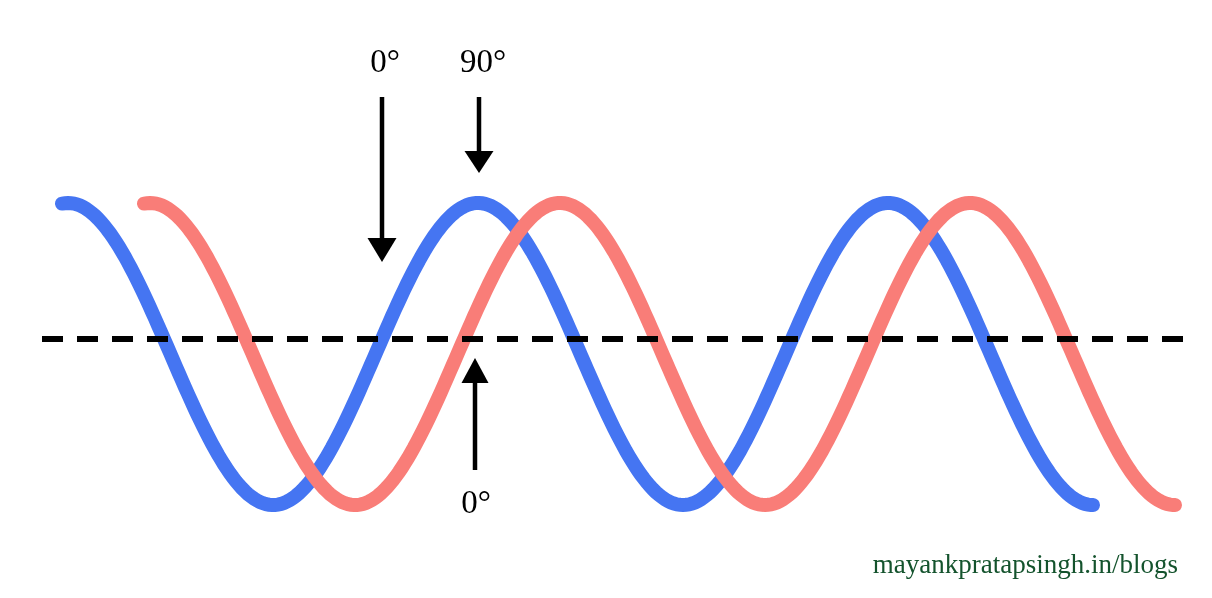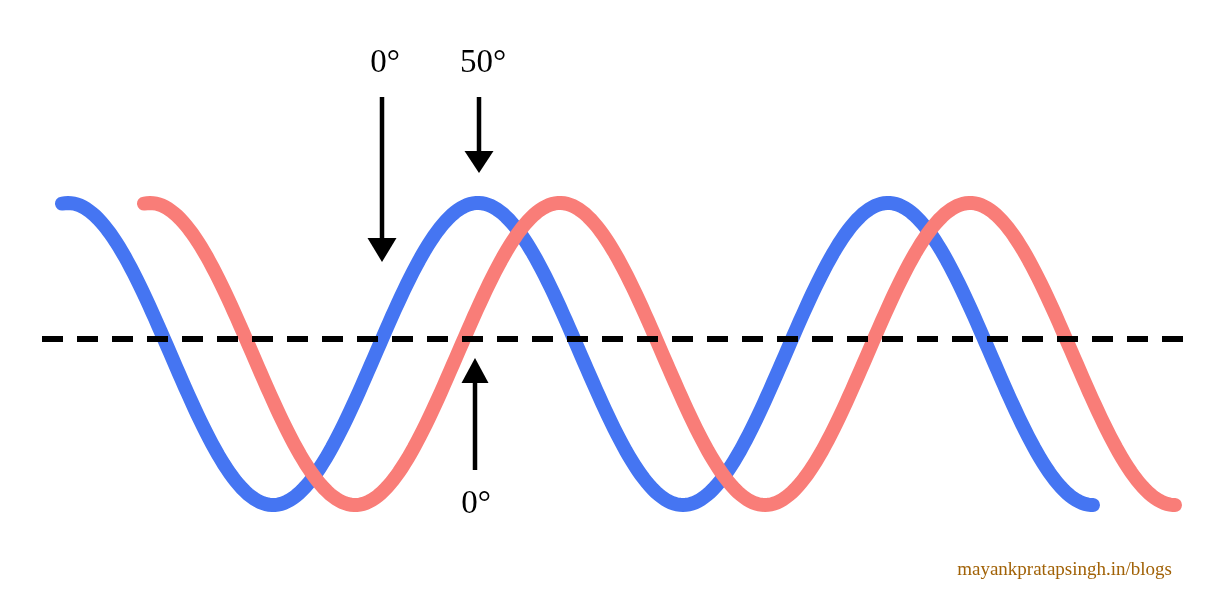--- a/index.html
+++ b/index.html
@@ -20,42 +20,42 @@
     position: absolute;
     transform: translate(-50%, -50%);
     font-family: "Liberation Serif", serif;
     font-size: 33px;
     color: #000000;
     white-space: nowrap;
     line-height: 1;
   }
   .watermark {
     position: absolute;
-    right: 40px;
+    right: 34px;
     bottom: 18px;
     font-family: "Liberation Serif", serif;
-    font-size: 19px;
-    color: #a16207;
+    font-size: 27px;
+    color: #14532d;
     white-space: nowrap;
   }
 </style>
 </head>
 <body>
 
 <div class="stage">
   <svg width="1212" height="598" viewBox="0 0 1212 598">
       <path d="M62.0 203.6 L65.0 203.2 L68.0 203.0 L71.0 203.2 L74.0 203.6 L77.0 204.4 L80.0 205.5 L83.0 207.0 L86.0 208.7 L89.0 210.8 L92.0 213.1 L95.0 215.7 L98.0 218.7 L101.0 221.9 L104.0 225.4 L107.0 229.2 L110.0 233.2 L113.0 237.5 L116.0 242.0 L119.0 246.8 L122.0 251.8 L125.0 257.0 L128.0 262.5 L131.0 268.1 L134.0 273.9 L137.0 279.8 L140.0 286.0 L143.0 292.2 L146.0 298.6 L149.0 305.1 L152.0 311.8 L155.0 318.5 L158.0 325.3 L161.0 332.1 L164.0 339.0 L167.0 345.9 L170.0 352.8 L173.0 359.8 L176.0 366.7 L179.0 373.6 L182.0 380.5 L185.0 387.3 L188.0 394.0 L191.0 400.7 L194.0 407.2 L197.0 413.7 L200.0 420.0 L203.0 426.1 L206.0 432.2 L209.0 438.0 L212.0 443.7 L215.0 449.2 L218.0 454.5 L221.0 459.5 L224.0 464.4 L227.0 469.0 L230.0 473.4 L233.0 477.5 L236.0 481.4 L239.0 485.0 L242.0 488.3 L245.0 491.3 L248.0 494.1 L251.0 496.5 L254.0 498.6 L257.0 500.5 L260.0 502.0 L263.0 503.2 L266.0 504.1 L269.0 504.7 L272.0 505.0 L275.0 504.9 L278.0 504.6 L281.0 503.9 L284.0 502.9 L287.0 501.5 L290.0 499.9 L293.0 498.0 L296.0 495.7 L299.0 493.2 L302.0 490.3 L305.0 487.2 L308.0 483.8 L311.0 480.1 L314.0 476.2 L317.0 472.0 L320.0 467.5 L323.0 462.8 L326.0 457.9 L329.0 452.7 L332.0 447.4 L335.0 441.8 L338.0 436.1 L341.0 430.2 L344.0 424.1 L347.0 417.9 L350.0 411.5 L353.0 405.0 L356.0 398.5 L359.0 391.8 L362.0 385.0 L365.0 378.2 L368.0 371.3 L371.0 364.4 L374.0 357.5 L377.0 350.5 L380.0 343.6 L383.0 336.7 L386.0 329.8 L389.0 323.0 L392.0 316.2 L395.0 309.5 L398.0 303.0 L401.0 296.5 L404.0 290.1 L407.0 283.9 L410.0 277.8 L413.0 271.9 L416.0 266.2 L419.0 260.6 L422.0 255.3 L425.0 250.1 L428.0 245.2 L431.0 240.5 L434.0 236.0 L437.0 231.8 L440.0 227.9 L443.0 224.2 L446.0 220.8 L449.0 217.7 L452.0 214.8 L455.0 212.3 L458.0 210.0 L461.0 208.1 L464.0 206.5 L467.0 205.1 L470.0 204.1 L473.0 203.4 L476.0 203.1 L479.0 203.0 L482.0 203.3 L485.0 203.9 L488.0 204.8 L491.0 206.0 L494.0 207.5 L497.0 209.4 L500.0 211.5 L503.0 213.9 L506.0 216.7 L509.0 219.7 L512.0 223.0 L515.0 226.6 L518.0 230.5 L521.0 234.6 L524.0 239.0 L527.0 243.6 L530.0 248.5 L533.0 253.5 L536.0 258.8 L539.0 264.3 L542.0 270.0 L545.0 275.8 L548.0 281.9 L551.0 288.0 L554.0 294.3 L557.0 300.8 L560.0 307.3 L563.0 314.0 L566.0 320.7 L569.0 327.5 L572.0 334.4 L575.0 341.3 L578.0 348.2 L581.0 355.2 L584.0 362.1 L587.0 369.0 L590.0 375.9 L593.0 382.7 L596.0 389.5 L599.0 396.2 L602.0 402.9 L605.0 409.4 L608.0 415.8 L611.0 422.0 L614.0 428.2 L617.0 434.1 L620.0 439.9 L623.0 445.5 L626.0 451.0 L629.0 456.2 L632.0 461.2 L635.0 466.0 L638.0 470.5 L641.0 474.8 L644.0 478.8 L647.0 482.6 L650.0 486.1 L653.0 489.3 L656.0 492.3 L659.0 494.9 L662.0 497.2 L665.0 499.3 L668.0 501.0 L671.0 502.5 L674.0 503.6 L677.0 504.4 L680.0 504.8 L683.0 505.0 L686.0 504.8 L689.0 504.4 L692.0 503.6 L695.0 502.5 L698.0 501.0 L701.0 499.3 L704.0 497.2 L707.0 494.9 L710.0 492.3 L713.0 489.3 L716.0 486.1 L719.0 482.6 L722.0 478.8 L725.0 474.8 L728.0 470.5 L731.0 466.0 L734.0 461.2 L737.0 456.2 L740.0 451.0 L743.0 445.5 L746.0 439.9 L749.0 434.1 L752.0 428.2 L755.0 422.0 L758.0 415.8 L761.0 409.4 L764.0 402.9 L767.0 396.2 L770.0 389.5 L773.0 382.7 L776.0 375.9 L779.0 369.0 L782.0 362.1 L785.0 355.2 L788.0 348.2 L791.0 341.3 L794.0 334.4 L797.0 327.5 L800.0 320.7 L803.0 314.0 L806.0 307.3 L809.0 300.8 L812.0 294.3 L815.0 288.0 L818.0 281.9 L821.0 275.8 L824.0 270.0 L827.0 264.3 L830.0 258.8 L833.0 253.5 L836.0 248.5 L839.0 243.6 L842.0 239.0 L845.0 234.6 L848.0 230.5 L851.0 226.6 L854.0 223.0 L857.0 219.7 L860.0 216.7 L863.0 213.9 L866.0 211.5 L869.0 209.4 L872.0 207.5 L875.0 206.0 L878.0 204.8 L881.0 203.9 L884.0 203.3 L887.0 203.0 L890.0 203.1 L893.0 203.4 L896.0 204.1 L899.0 205.1 L902.0 206.5 L905.0 208.1 L908.0 210.0 L911.0 212.3 L914.0 214.8 L917.0 217.7 L920.0 220.8 L923.0 224.2 L926.0 227.9 L929.0 231.8 L932.0 236.0 L935.0 240.5 L938.0 245.2 L941.0 250.1 L944.0 255.3 L947.0 260.6 L950.0 266.2 L953.0 271.9 L956.0 277.8 L959.0 283.9 L962.0 290.1 L965.0 296.5 L968.0 303.0 L971.0 309.5 L974.0 316.2 L977.0 323.0 L980.0 329.8 L983.0 336.7 L986.0 343.6 L989.0 350.5 L992.0 357.5 L995.0 364.4 L998.0 371.3 L1001.0 378.2 L1004.0 385.0 L1007.0 391.8 L1010.0 398.5 L1013.0 405.0 L1016.0 411.5 L1019.0 417.9 L1022.0 424.1 L1025.0 430.2 L1028.0 436.1 L1031.0 441.8 L1034.0 447.4 L1037.0 452.7 L1040.0 457.9 L1043.0 462.8 L1046.0 467.5 L1049.0 472.0 L1052.0 476.2 L1055.0 480.1 L1058.0 483.8 L1061.0 487.2 L1064.0 490.3 L1067.0 493.2 L1070.0 495.7 L1073.0 498.0 L1076.0 499.9 L1079.0 501.5 L1082.0 502.9 L1085.0 503.9 L1088.0 504.6 L1091.0 504.9 L1093.0 505.0" fill="none" stroke="#4575f2" stroke-width="14" stroke-linecap="round"></path>
       <path d="M144.0 203.6 L147.0 203.2 L150.0 203.0 L153.0 203.2 L156.0 203.6 L159.0 204.4 L162.0 205.5 L165.0 207.0 L168.0 208.7 L171.0 210.8 L174.0 213.1 L177.0 215.7 L180.0 218.7 L183.0 221.9 L186.0 225.4 L189.0 229.2 L192.0 233.2 L195.0 237.5 L198.0 242.0 L201.0 246.8 L204.0 251.8 L207.0 257.0 L210.0 262.5 L213.0 268.1 L216.0 273.9 L219.0 279.8 L222.0 286.0 L225.0 292.2 L228.0 298.6 L231.0 305.1 L234.0 311.8 L237.0 318.5 L240.0 325.3 L243.0 332.1 L246.0 339.0 L249.0 345.9 L252.0 352.8 L255.0 359.8 L258.0 366.7 L261.0 373.6 L264.0 380.5 L267.0 387.3 L270.0 394.0 L273.0 400.7 L276.0 407.2 L279.0 413.7 L282.0 420.0 L285.0 426.1 L288.0 432.2 L291.0 438.0 L294.0 443.7 L297.0 449.2 L300.0 454.5 L303.0 459.5 L306.0 464.4 L309.0 469.0 L312.0 473.4 L315.0 477.5 L318.0 481.4 L321.0 485.0 L324.0 488.3 L327.0 491.3 L330.0 494.1 L333.0 496.5 L336.0 498.6 L339.0 500.5 L342.0 502.0 L345.0 503.2 L348.0 504.1 L351.0 504.7 L354.0 505.0 L357.0 504.9 L360.0 504.6 L363.0 503.9 L366.0 502.9 L369.0 501.5 L372.0 499.9 L375.0 498.0 L378.0 495.7 L381.0 493.2 L384.0 490.3 L387.0 487.2 L390.0 483.8 L393.0 480.1 L396.0 476.2 L399.0 472.0 L402.0 467.5 L405.0 462.8 L408.0 457.9 L411.0 452.7 L414.0 447.4 L417.0 441.8 L420.0 436.1 L423.0 430.2 L426.0 424.1 L429.0 417.9 L432.0 411.5 L435.0 405.0 L438.0 398.5 L441.0 391.8 L444.0 385.0 L447.0 378.2 L450.0 371.3 L453.0 364.4 L456.0 357.5 L459.0 350.5 L462.0 343.6 L465.0 336.7 L468.0 329.8 L471.0 323.0 L474.0 316.2 L477.0 309.5 L480.0 303.0 L483.0 296.5 L486.0 290.1 L489.0 283.9 L492.0 277.8 L495.0 271.9 L498.0 266.2 L501.0 260.6 L504.0 255.3 L507.0 250.1 L510.0 245.2 L513.0 240.5 L516.0 236.0 L519.0 231.8 L522.0 227.9 L525.0 224.2 L528.0 220.8 L531.0 217.7 L534.0 214.8 L537.0 212.3 L540.0 210.0 L543.0 208.1 L546.0 206.5 L549.0 205.1 L552.0 204.1 L555.0 203.4 L558.0 203.1 L561.0 203.0 L564.0 203.3 L567.0 203.9 L570.0 204.8 L573.0 206.0 L576.0 207.5 L579.0 209.4 L582.0 211.5 L585.0 213.9 L588.0 216.7 L591.0 219.7 L594.0 223.0 L597.0 226.6 L600.0 230.5 L603.0 234.6 L606.0 239.0 L609.0 243.6 L612.0 248.5 L615.0 253.5 L618.0 258.8 L621.0 264.3 L624.0 270.0 L627.0 275.8 L630.0 281.9 L633.0 288.0 L636.0 294.3 L639.0 300.8 L642.0 307.3 L645.0 314.0 L648.0 320.7 L651.0 327.5 L654.0 334.4 L657.0 341.3 L660.0 348.2 L663.0 355.2 L666.0 362.1 L669.0 369.0 L672.0 375.9 L675.0 382.7 L678.0 389.5 L681.0 396.2 L684.0 402.9 L687.0 409.4 L690.0 415.8 L693.0 422.0 L696.0 428.2 L699.0 434.1 L702.0 439.9 L705.0 445.5 L708.0 451.0 L711.0 456.2 L714.0 461.2 L717.0 466.0 L720.0 470.5 L723.0 474.8 L726.0 478.8 L729.0 482.6 L732.0 486.1 L735.0 489.3 L738.0 492.3 L741.0 494.9 L744.0 497.2 L747.0 499.3 L750.0 501.0 L753.0 502.5 L756.0 503.6 L759.0 504.4 L762.0 504.8 L765.0 505.0 L768.0 504.8 L771.0 504.4 L774.0 503.6 L777.0 502.5 L780.0 501.0 L783.0 499.3 L786.0 497.2 L789.0 494.9 L792.0 492.3 L795.0 489.3 L798.0 486.1 L801.0 482.6 L804.0 478.8 L807.0 474.8 L810.0 470.5 L813.0 466.0 L816.0 461.2 L819.0 456.2 L822.0 451.0 L825.0 445.5 L828.0 439.9 L831.0 434.1 L834.0 428.2 L837.0 422.0 L840.0 415.8 L843.0 409.4 L846.0 402.9 L849.0 396.2 L852.0 389.5 L855.0 382.7 L858.0 375.9 L861.0 369.0 L864.0 362.1 L867.0 355.2 L870.0 348.2 L873.0 341.3 L876.0 334.4 L879.0 327.5 L882.0 320.7 L885.0 314.0 L888.0 307.3 L891.0 300.8 L894.0 294.3 L897.0 288.0 L900.0 281.9 L903.0 275.8 L906.0 270.0 L909.0 264.3 L912.0 258.8 L915.0 253.5 L918.0 248.5 L921.0 243.6 L924.0 239.0 L927.0 234.6 L930.0 230.5 L933.0 226.6 L936.0 223.0 L939.0 219.7 L942.0 216.7 L945.0 213.9 L948.0 211.5 L951.0 209.4 L954.0 207.5 L957.0 206.0 L960.0 204.8 L963.0 203.9 L966.0 203.3 L969.0 203.0 L972.0 203.1 L975.0 203.4 L978.0 204.1 L981.0 205.1 L984.0 206.5 L987.0 208.1 L990.0 210.0 L993.0 212.3 L996.0 214.8 L999.0 217.7 L1002.0 220.8 L1005.0 224.2 L1008.0 227.9 L1011.0 231.8 L1014.0 236.0 L1017.0 240.5 L1020.0 245.2 L1023.0 250.1 L1026.0 255.3 L1029.0 260.6 L1032.0 266.2 L1035.0 271.9 L1038.0 277.8 L1041.0 283.9 L1044.0 290.1 L1047.0 296.5 L1050.0 303.0 L1053.0 309.5 L1056.0 316.2 L1059.0 323.0 L1062.0 329.8 L1065.0 336.7 L1068.0 343.6 L1071.0 350.5 L1074.0 357.5 L1077.0 364.4 L1080.0 371.3 L1083.0 378.2 L1086.0 385.0 L1089.0 391.8 L1092.0 398.5 L1095.0 405.0 L1098.0 411.5 L1101.0 417.9 L1104.0 424.1 L1107.0 430.2 L1110.0 436.1 L1113.0 441.8 L1116.0 447.4 L1119.0 452.7 L1122.0 457.9 L1125.0 462.8 L1128.0 467.5 L1131.0 472.0 L1134.0 476.2 L1137.0 480.1 L1140.0 483.8 L1143.0 487.2 L1146.0 490.3 L1149.0 493.2 L1152.0 495.7 L1155.0 498.0 L1158.0 499.9 L1161.0 501.5 L1164.0 502.9 L1167.0 503.9 L1170.0 504.6 L1173.0 504.9 L1175.0 505.0" fill="none" stroke="#f97d78" stroke-width="14" stroke-linecap="round"></path>
       <line x1="42" y1="339" x2="1186" y2="339" stroke="#000000" stroke-width="6" stroke-dasharray="21 14"></line>
       <line x1="382" y1="97" x2="382" y2="238" stroke="#000000" stroke-width="4.5"></line>
       <polygon points="367.5,238 396.5,238 382,262" fill="#000000"></polygon>
       <line x1="479" y1="97" x2="479" y2="151" stroke="#000000" stroke-width="4.5"></line>
       <polygon points="464.5,151 493.5,151 479,173" fill="#000000"></polygon>
       <line x1="475" y1="470" x2="475" y2="383" stroke="#000000" stroke-width="4.5"></line>
       <polygon points="461.5,383 488.5,383 475,358" fill="#000000"></polygon>
     </svg>
 
   <div class="deg-label" style="left: 385px; top: 61px;">0°</div>
-  <div class="deg-label" style="left: 483px; top: 61px;">50°</div>
+  <div class="deg-label" style="left: 483px; top: 61px;">90°</div>
   <div class="deg-label" style="left: 476px; top: 502px;">0°</div>
 
   <div class="watermark">mayankpratapsingh.in/blogs</div>
 </div>
 
 </body></html>

